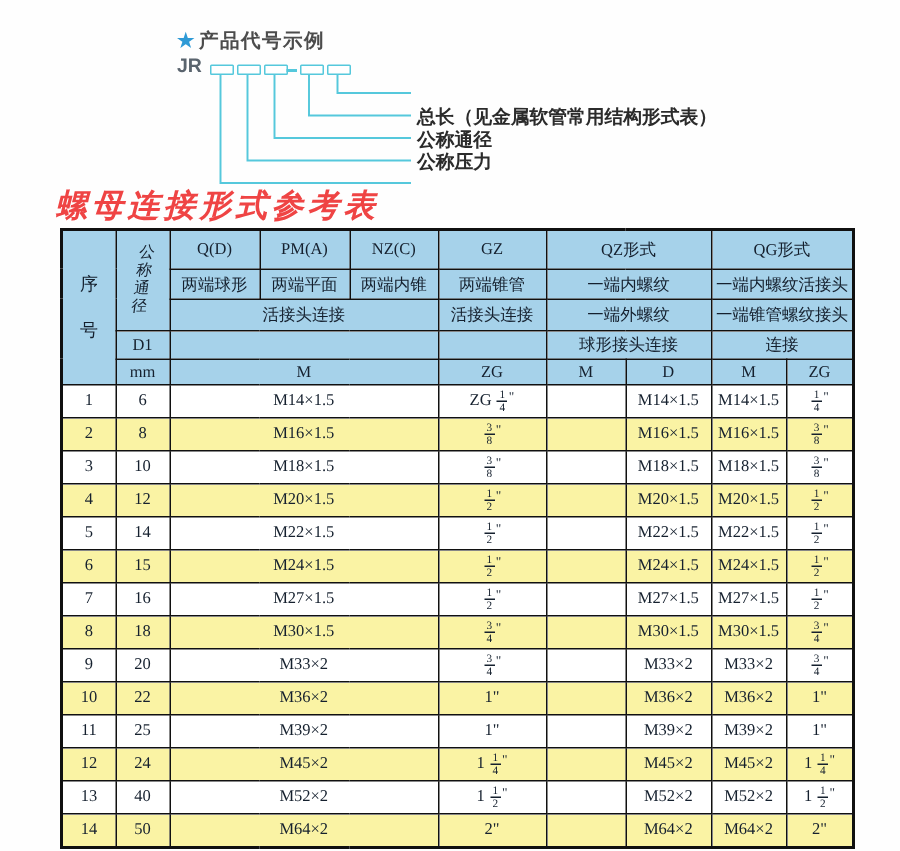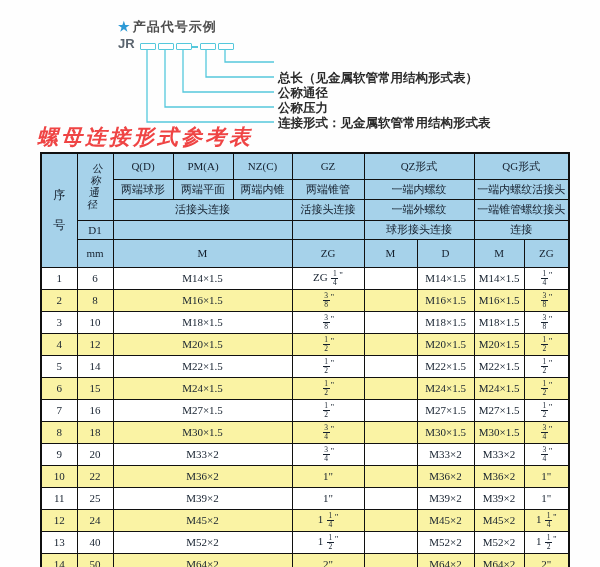--- a/index.html
+++ b/index.html
@@ -20,21 +20,21 @@
   .table-title{position:absolute;left:37px;top:123px;margin:0;font-size:21px;font-weight:bold;font-style:italic;color:#ef4444;letter-spacing:3px;font-family:"Liberation Serif","DejaVu Serif",serif;}
 
   
   .ref-table{position:absolute;left:40px;top:152px;width:528px;height:405px;border-collapse:collapse;table-layout:fixed;border:2px solid #101010;font-size:11px;color:#15202e;}
   .ref-table th,.ref-table td{border:1px solid #101010;padding:0;text-align:center;vertical-align:middle;font-weight:normal;overflow:hidden;}
   .ref-table thead th{background:#a6d2ea;}
   .ref-table thead .r1{height:26px;}
   .ref-table thead .r2{height:20px;}
   .ref-table thead .r3{height:21px;}
   .ref-table thead .r4{height:19px;padding-left:16px;}
-  .ref-table thead .r5{height:28px;}
+  .ref-table thead .r5{height:17px;}
   .ref-table tbody td{background:#ffffff;height:21px;}
   .ref-table tbody tr.alt td{background:#faf3a4;}
   .latin{font-family:"Liberation Serif","DejaVu Serif",serif;}
   .vtext{display:inline-flex;flex-direction:column;align-items:center;line-height:1.2;font-size:12px;}
   .vtext.gapped span{margin:8px 0;}
   .vtext.slant{transform:skewX(-8deg);font-size:10.5px;line-height:1.15;}
 
   
   .frac{display:inline-flex;flex-direction:column;vertical-align:middle;line-height:1.05;font-size:7.5px;text-align:center;margin:0 1px;}
   .frac .num{border-bottom:1px solid #15202e;padding:0 1.5px;}
@@ -63,21 +63,20 @@
     <span class="code-box" style="left:140px"></span>
     <span class="code-box" style="left:158px"></span>
     <span class="code-box" style="left:176px"></span>
     <span class="code-dash"></span>
     <span class="code-box" style="left:200px"></span>
     <span class="code-box" style="left:218px"></span>
 
     <div class="diag-label" style="top:70px">总长（见金属软管常用结构形式表）</div>
     <div class="diag-label" style="top:85px">公称通径</div>
     <div class="diag-label" style="top:100px">公称压力</div>
-    <div class="diag-label" style="top:115px">连接形式：见金属软管常用结构形式表</div>
   </div>
 
   <h2 class="table-title">螺母连接形式参考表</h2>
 
   <table class="ref-table">
     <colgroup>
       <col style="width:36px">
         <col style="width:36px">
         <col style="width:60px">
         <col style="width:60px">

